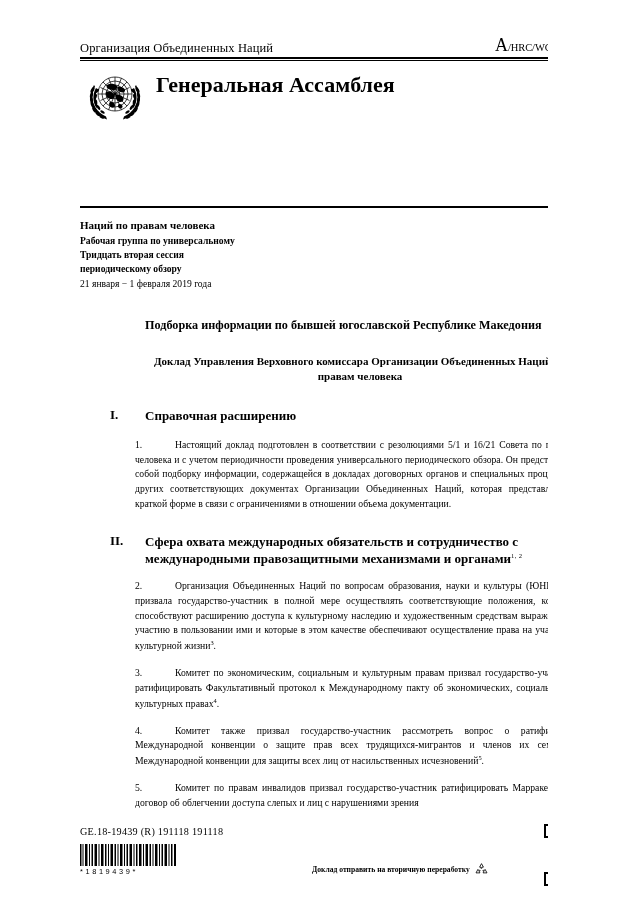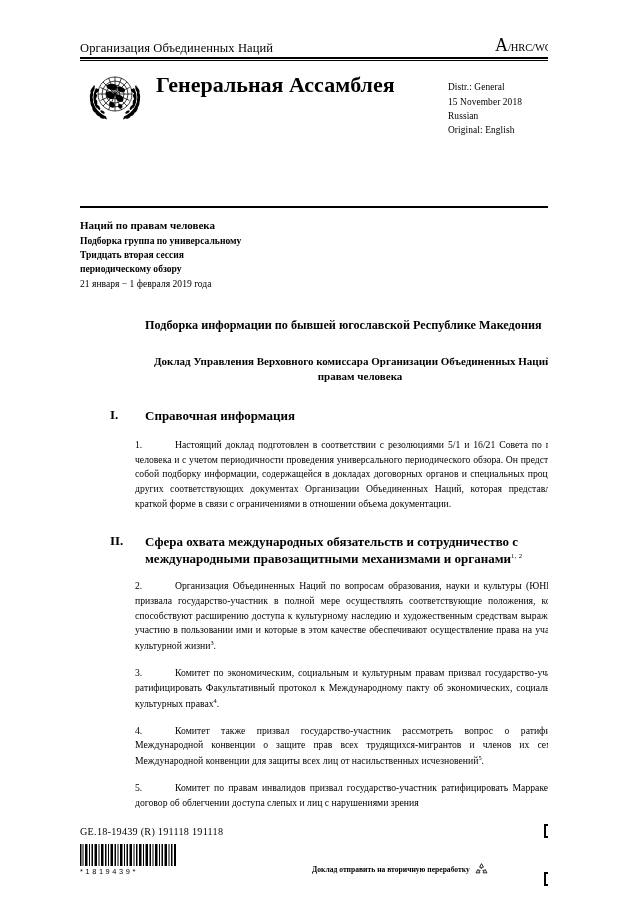--- a/index.html
+++ b/index.html
@@ -305,49 +305,43 @@
             <path d="M44 48 C50 46 57 48 60 53 C63 58 59 63 53 62 C47 61 42 55 44 48 Z"></path>
             <path d="M64 54 C70 52 78 55 79 61 C80 67 73 70 68 66 C64 63 62 57 64 54 Z"></path>
             <path d="M52 68 C57 67 62 70 62 75 C62 79 57 81 53 78 C50 76 49 70 52 68 Z"></path>
             <path d="M70 72 C74 71 78 74 77 78 C76 81 71 82 69 79 C67 76 68 73 70 72 Z"></path>
           </g>
         </svg>
       </div>
 
       <div class="ga-title">Генеральная Ассамблея</div>
 
-      <div class="distr-block">
-        <div>Distr.: General</div>
-        <div>15 November 2018</div>
-        <div>Russian</div>
-        <div>Original: English</div>
-      </div>
     </div>
   </div>
 
   <div class="rule-heavy"></div>
 
   <div class="body-area">
 
     <div class="session-block">
       <div class="l1">Наций по правам человека</div>
-      <div class="lb">Подборка группа по универсальному</div>
+      <div class="lb">Рабочая группа по универсальному</div>
       <div class="lb">Тридцать вторая сессия</div>
       <div class="lb">периодическому обзору</div>
       <div>21 января − 1 февраля 2019 года</div>
     </div>
 
     <div class="title-block">
       <div class="doc-title">Подборка информации по бывшей югославской Республике Македония</div>
       <div class="doc-subtitle">Доклад Управления Верховного комиссара Организации Объединенных Наций по правам человека</div>
     </div>
 
     <div class="section">
       <div class="numeral">I.</div>
-      <div class="heading">Справочная информация</div>
+      <div class="heading">Справочная расширению</div>
     </div>
 
     <div class="para first">
       <span class="pnum">1.</span><span>Настоящий доклад подготовлен в соответствии с резолюциями 5/1 и 16/21 Совета по правам человека и с учетом периодичности проведения универсального периодического обзора. Он представляет собой подборку информации, содержащейся в докладах договорных органов и специальных процедур и других соответствующих документах Организации Объединенных Наций, которая представлена в краткой форме в связи с ограничениями в отношении объема документации.</span>
     </div>
 
     <div class="section tight">
       <div class="numeral">II.</div>
       <div class="heading"><span>Сфера охвата международных обязательств и сотрудничество с международными правозащитными механизмами и органами</span><sup>1, 2</sup></div>
     </div>

